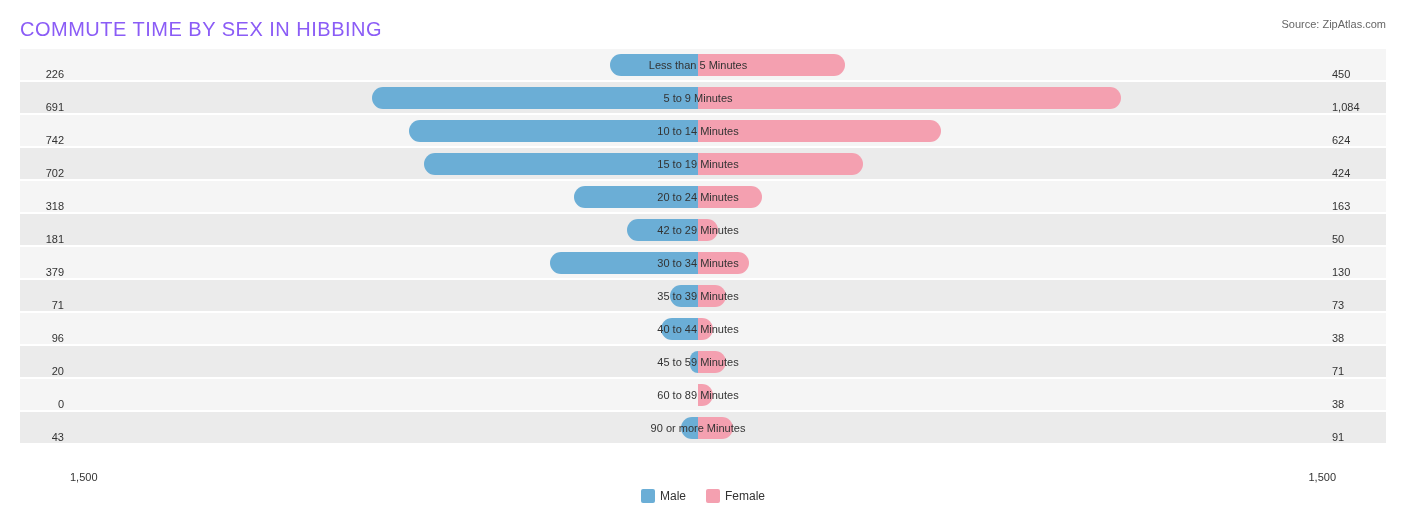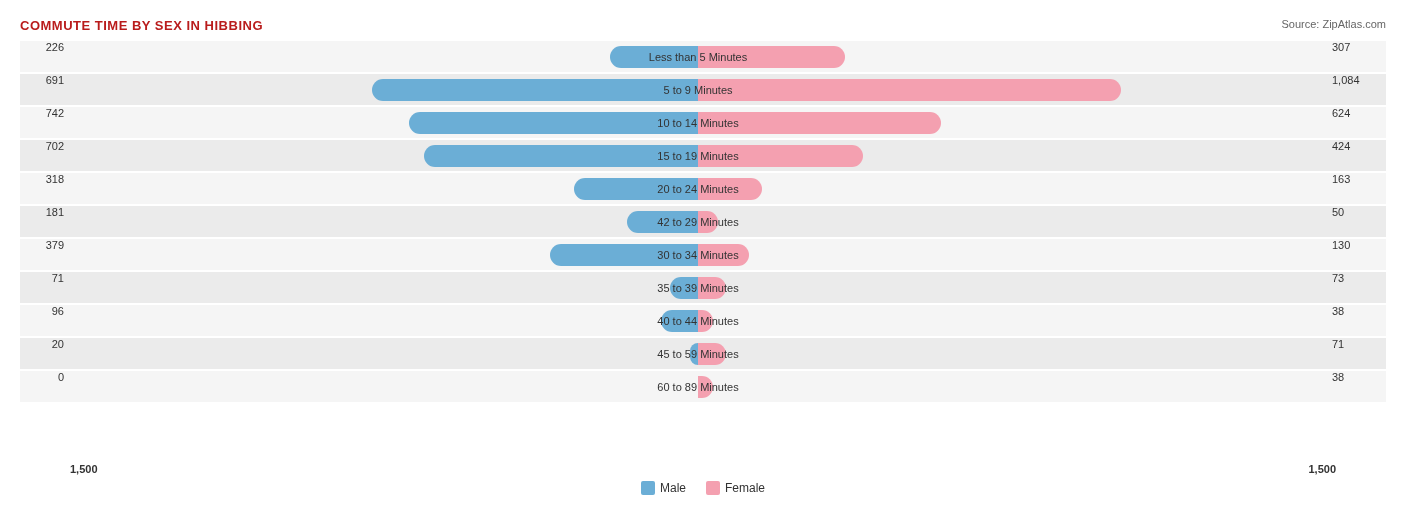--- a/index.html
+++ b/index.html
@@ -10,42 +10,42 @@
       height: 523px;
       overflow: hidden;
     }
     .chart-container {
       width: 1406px;
       height: 523px;
       padding: 18px 20px 40px 20px;
       position: relative;
     }
     .chart-title {
-      font-size: 13px;
-      font-weight: bold;
-      color: #b91c1c;
+      font-size: 20px;
+      font-weight: normal;
+      color: #8b5cf6;
       text-transform: uppercase;
       letter-spacing: 0.5px;
       margin-bottom: 8px;
     }
     .source {
       position: absolute;
       top: 18px;
       right: 20px;
       font-size: 11px;
       color: #666;
     }
     .chart-area {
       width: 100%;
       height: 420px;
       position: relative;
     }
     .row {
       display: flex;
-      align-items: flex-start;
+      align-items: flex-end;
       height: 31px;
       margin-bottom: 2px;
       gap: 43px;
     }
     .row:nth-child(odd) {
       background: #f5f5f5;
     }
     .row:nth-child(even) {
       background: #ebebeb;
     }
@@ -122,40 +122,39 @@
       height: 14px;
       border-radius: 2px;
     }
     .axis-labels {
       display: flex;
       justify-content: space-between;
       font-size: 11px;
       color: #333;
       padding: 0 50px 0 50px;
       margin-top: 2px;
-      font-weight: bold;
     }
   </style>
 </head>
 <body>
 
 <div class="chart-container">
   <div class="chart-title">COMMUTE TIME BY SEX IN HIBBING</div>
   <div class="source">Source: ZipAtlas.com</div>
   <div class="chart-area" id="chart-area">
   <div class="row">
         <div class="left-val">226</div>
         <div class="bars-wrapper">
           <div class="bars-inner">
             <div class="male-bar" style="width: 7.53333%;"></div>
             <div class="female-bar" style="width: 12.5333%;"></div>
             <div class="label-center">Less than 5 Minutes</div>
           </div>
         </div>
-        <div class="right-val">307</div>
+        <div class="right-val">450</div>
       </div>
       <div class="row">
         <div class="left-val">691</div>
         <div class="bars-wrapper">
           <div class="bars-inner">
             <div class="male-bar" style="width: 27.9%;"></div>
             <div class="female-bar" style="width: 36.1333%;"></div>
             <div class="label-center">5 to 9 Minutes</div>
           </div>
         </div>
@@ -252,20 +251,31 @@
       <div class="row">
         <div class="left-val">0</div>
         <div class="bars-wrapper">
           <div class="bars-inner">
             <div class="male-bar" style="width: 0%;"></div>
             <div class="female-bar" style="width: 1.26667%;"></div>
             <div class="label-center">60 to 89 Minutes</div>
           </div>
         </div>
         <div class="right-val">38</div>
+      </div>
+      <div class="row">
+        <div class="left-val">43</div>
+        <div class="bars-wrapper">
+          <div class="bars-inner">
+            <div class="male-bar" style="width: 1.43333%;"></div>
+            <div class="female-bar" style="width: 3.03333%;"></div>
+            <div class="label-center">90 or more Minutes</div>
+          </div>
+        </div>
+        <div class="right-val">91</div>
       </div>
     </div>
   <div class="axis-labels">
     <span>1,500</span>
     <span>1,500</span>
   </div>
   <div class="legend">
     <div class="legend-item">
       <div class="legend-box" style="background:#6baed6;"></div>
       <span>Male</span>

